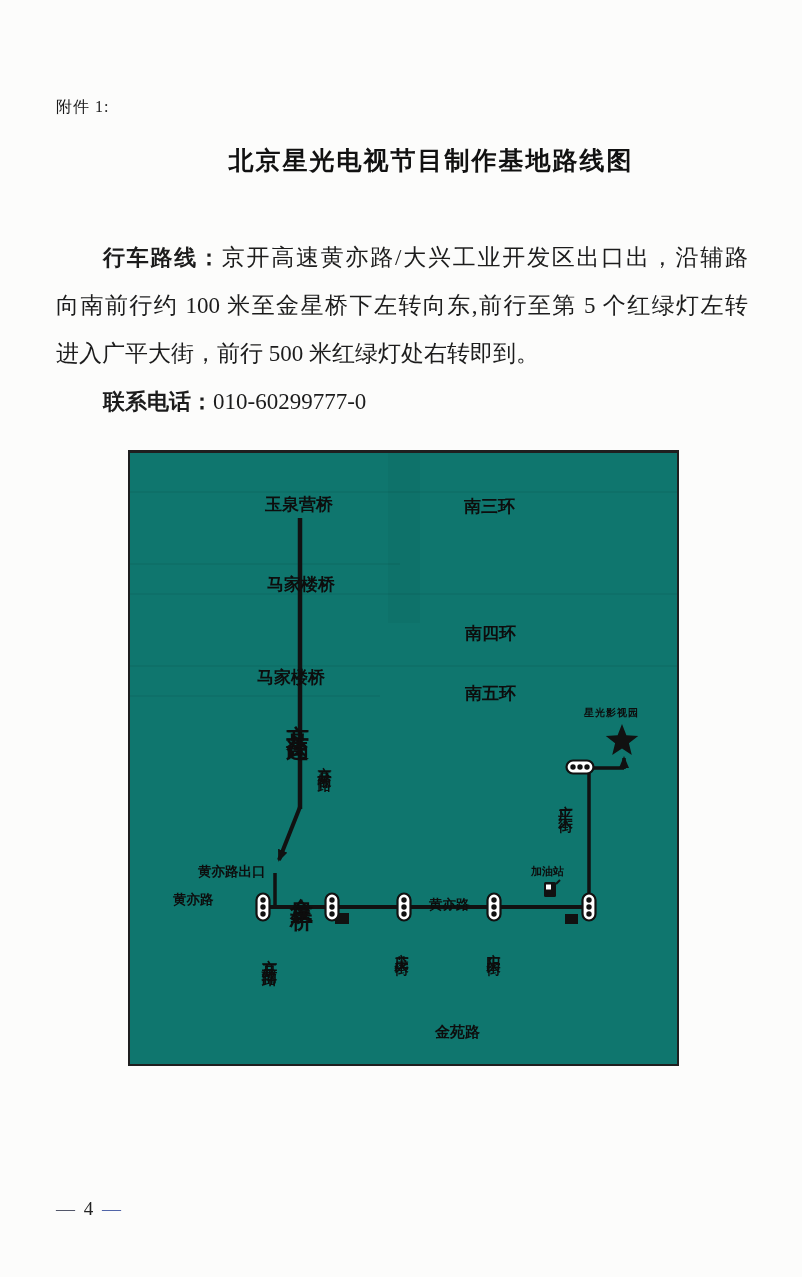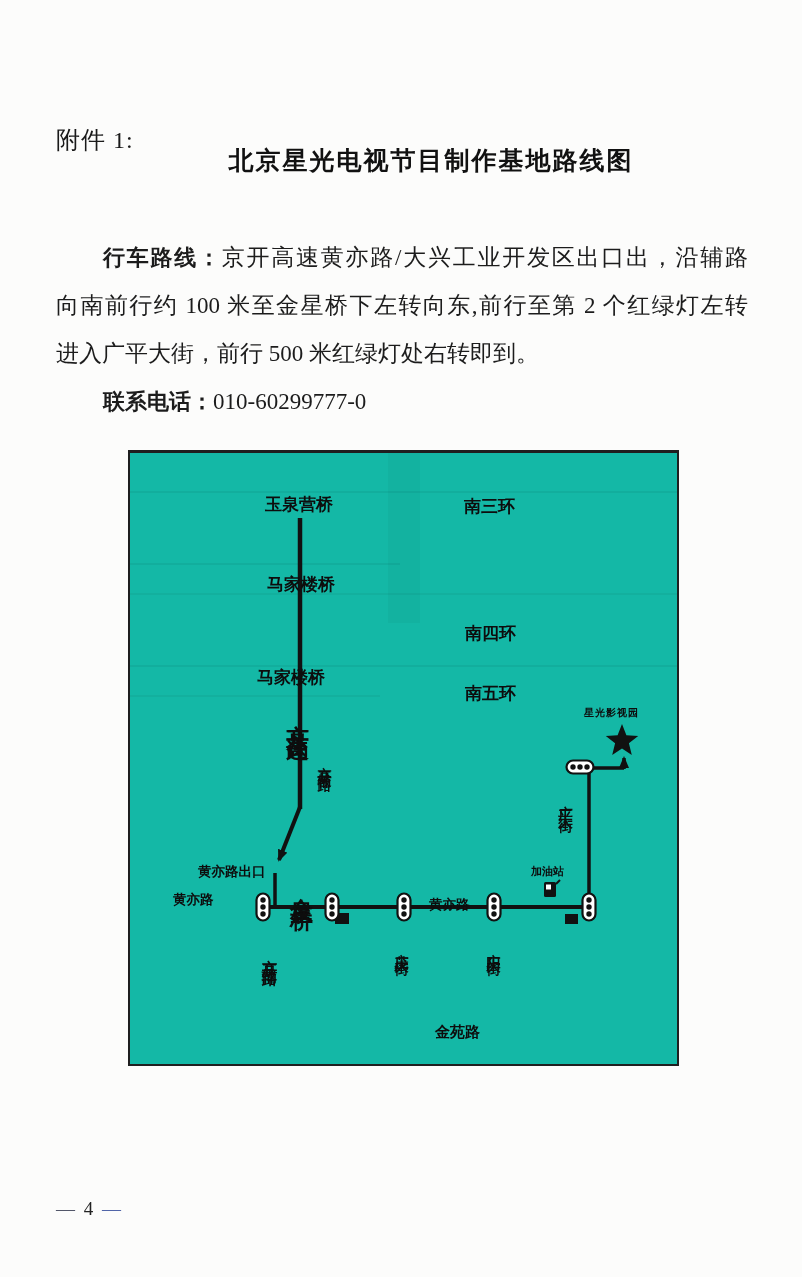--- a/index.html
+++ b/index.html
@@ -3,63 +3,63 @@
 <meta charset="utf-8">
 <style>
   html,body{margin:0;padding:0;}
   body{
     width:802px;height:1277px;position:relative;overflow:hidden;
     background:#fcfcfb;color:#1a1a1a;
     font-family:"Liberation Serif","DejaVu Serif",serif;
   }
   .abs{position:absolute;}
   
-  .attachment{left:56px;top:97px;font-size:24px;letter-spacing:1px;margin-top:27px;}
+  .attachment{left:56px;top:97px;font-size:16px;letter-spacing:1px;}
   .doc-title{
     left:0;top:144px;width:802px;padding-left:60px;box-sizing:border-box;
     text-align:center;font-size:25px;font-weight:700;letter-spacing:2px;
     color:#111;
   }
   .body-text{
     left:56px;top:234px;width:692px;
     font-size:23px;line-height:48px;color:#1c1c1c;
   }
   .line-justify{text-align:justify;text-align-last:justify;}
   .indent{padding-left:47px;box-sizing:border-box;}
   .inline-label{font-weight:700;font-family:"Liberation Sans","DejaVu Sans",sans-serif;font-size:22px;}
   .page-num{
     left:56px;top:1198px;font-size:19px;letter-spacing:2px;color:#222;
   }
   .page-num .dash-l{color:#4b4f63;}
   .page-num .dash-r{color:#4a5fa5;}
   
   .map-box{
     left:128px;top:450px;width:551px;height:616px;box-sizing:border-box;
-    border:2px solid #1f1f1f;border-top-width:3px;background:#14b8a6;
+    border:2px solid #1f1f1f;border-top-width:3px;background:#0f766e;
   }
   .map-label{
     position:absolute;font-family:"Liberation Sans","DejaVu Sans",sans-serif;
     font-weight:700;color:#0d0d0d;white-space:nowrap;line-height:1;
   }
   .vtext{
     writing-mode:vertical-rl;text-orientation:upright;
   }
   .artifact{position:absolute;pointer-events:none;}
   svg{position:absolute;left:0;top:0;}
 </style>
 </head>
 <body>
 
 <div class="abs attachment">附件 1:</div>
 
 <div class="abs doc-title">北京星光电视节目制作基地路线图</div>
 
 <div class="abs body-text">
   <div class="line-justify indent"><span class="inline-label">行车路线：</span><span>京开高速黄亦路/大兴工业开发区出口出，沿辅路</span></div>
-  <div class="line-justify">向南前行约 100 米至金星桥下左转向东,前行至第 2 个红绿灯左转</div>
+  <div class="line-justify">向南前行约 100 米至金星桥下左转向东,前行至第 5 个红绿灯左转</div>
   <div>进入广平大街，前行 500 米红绿灯处右转即到。</div>
   <div class="indent"><span class="inline-label">联系电话：</span><span>010-60299777-0</span></div>
 </div>
 
 <div class="abs map-box">
 
   <div class="artifact" style="left:0;top:38px;width:100%;height:2px;background:rgba(0,0,0,0.05);"></div>
   <div class="artifact" style="left:0;top:110px;width:270px;height:2px;background:rgba(0,0,0,0.05);"></div>
   <div class="artifact" style="left:0;top:140px;width:100%;height:2px;background:rgba(0,0,0,0.045);"></div>
   <div class="artifact" style="left:0;top:212px;width:100%;height:2px;background:rgba(0,0,0,0.05);"></div>

